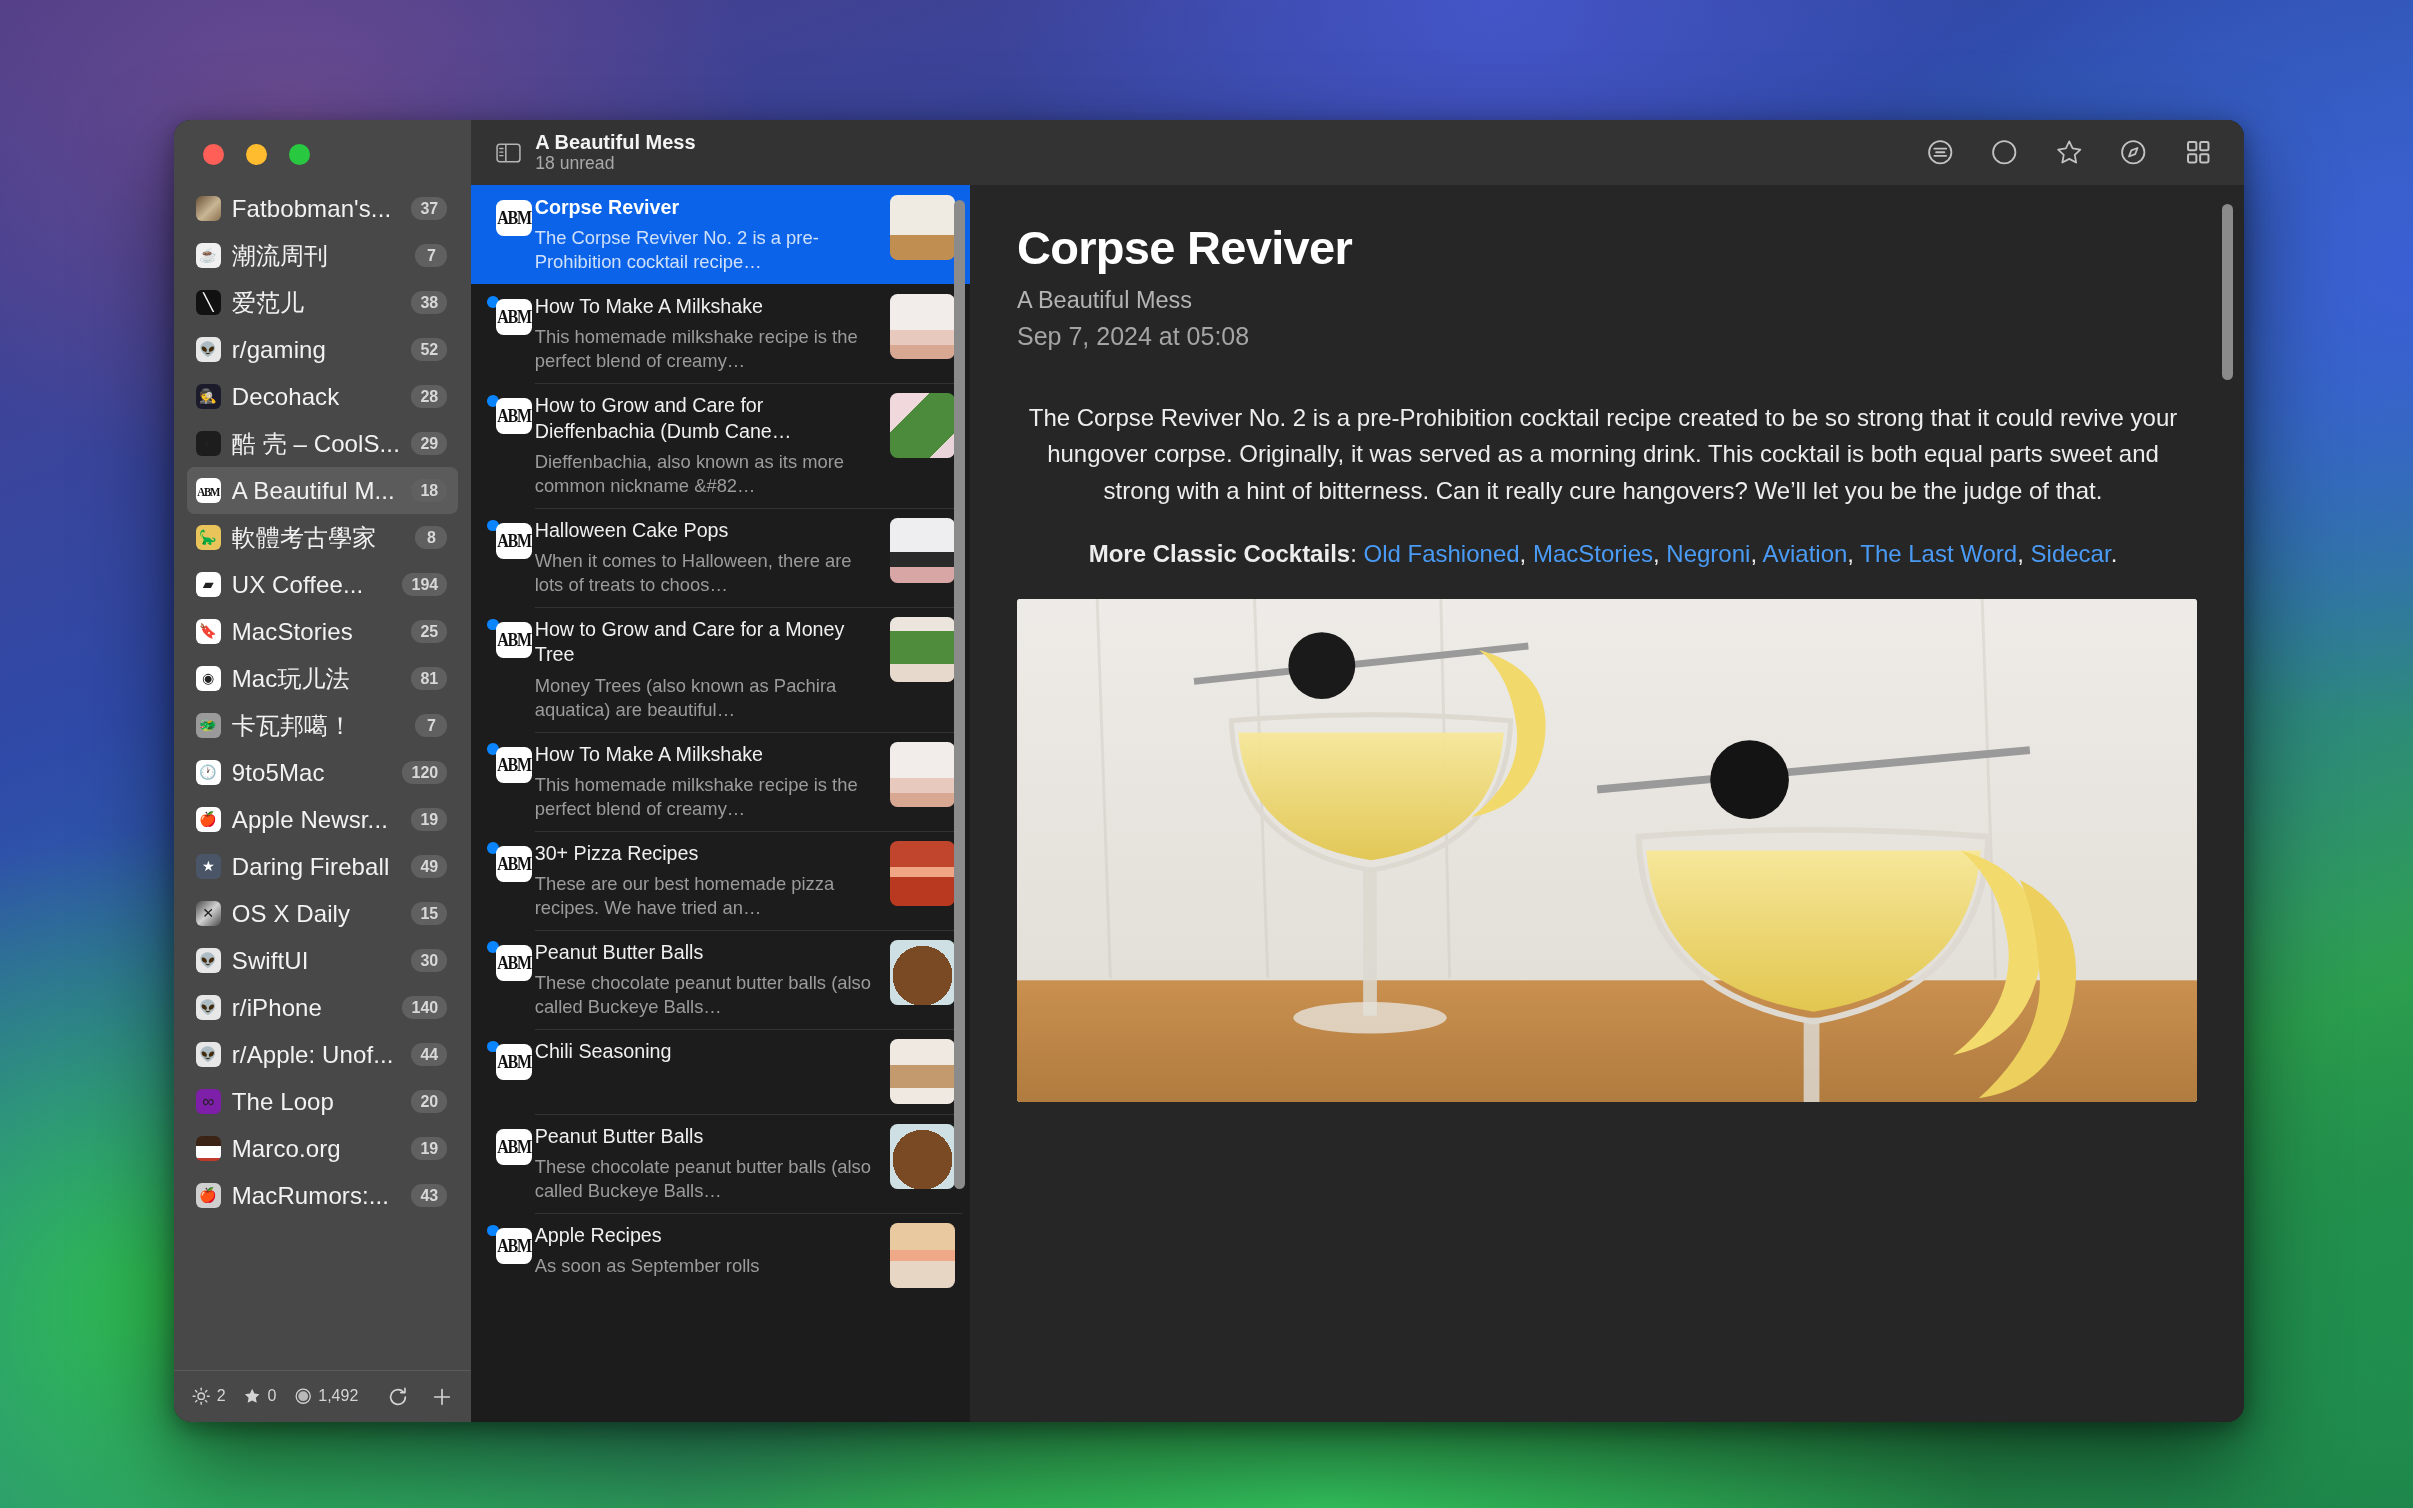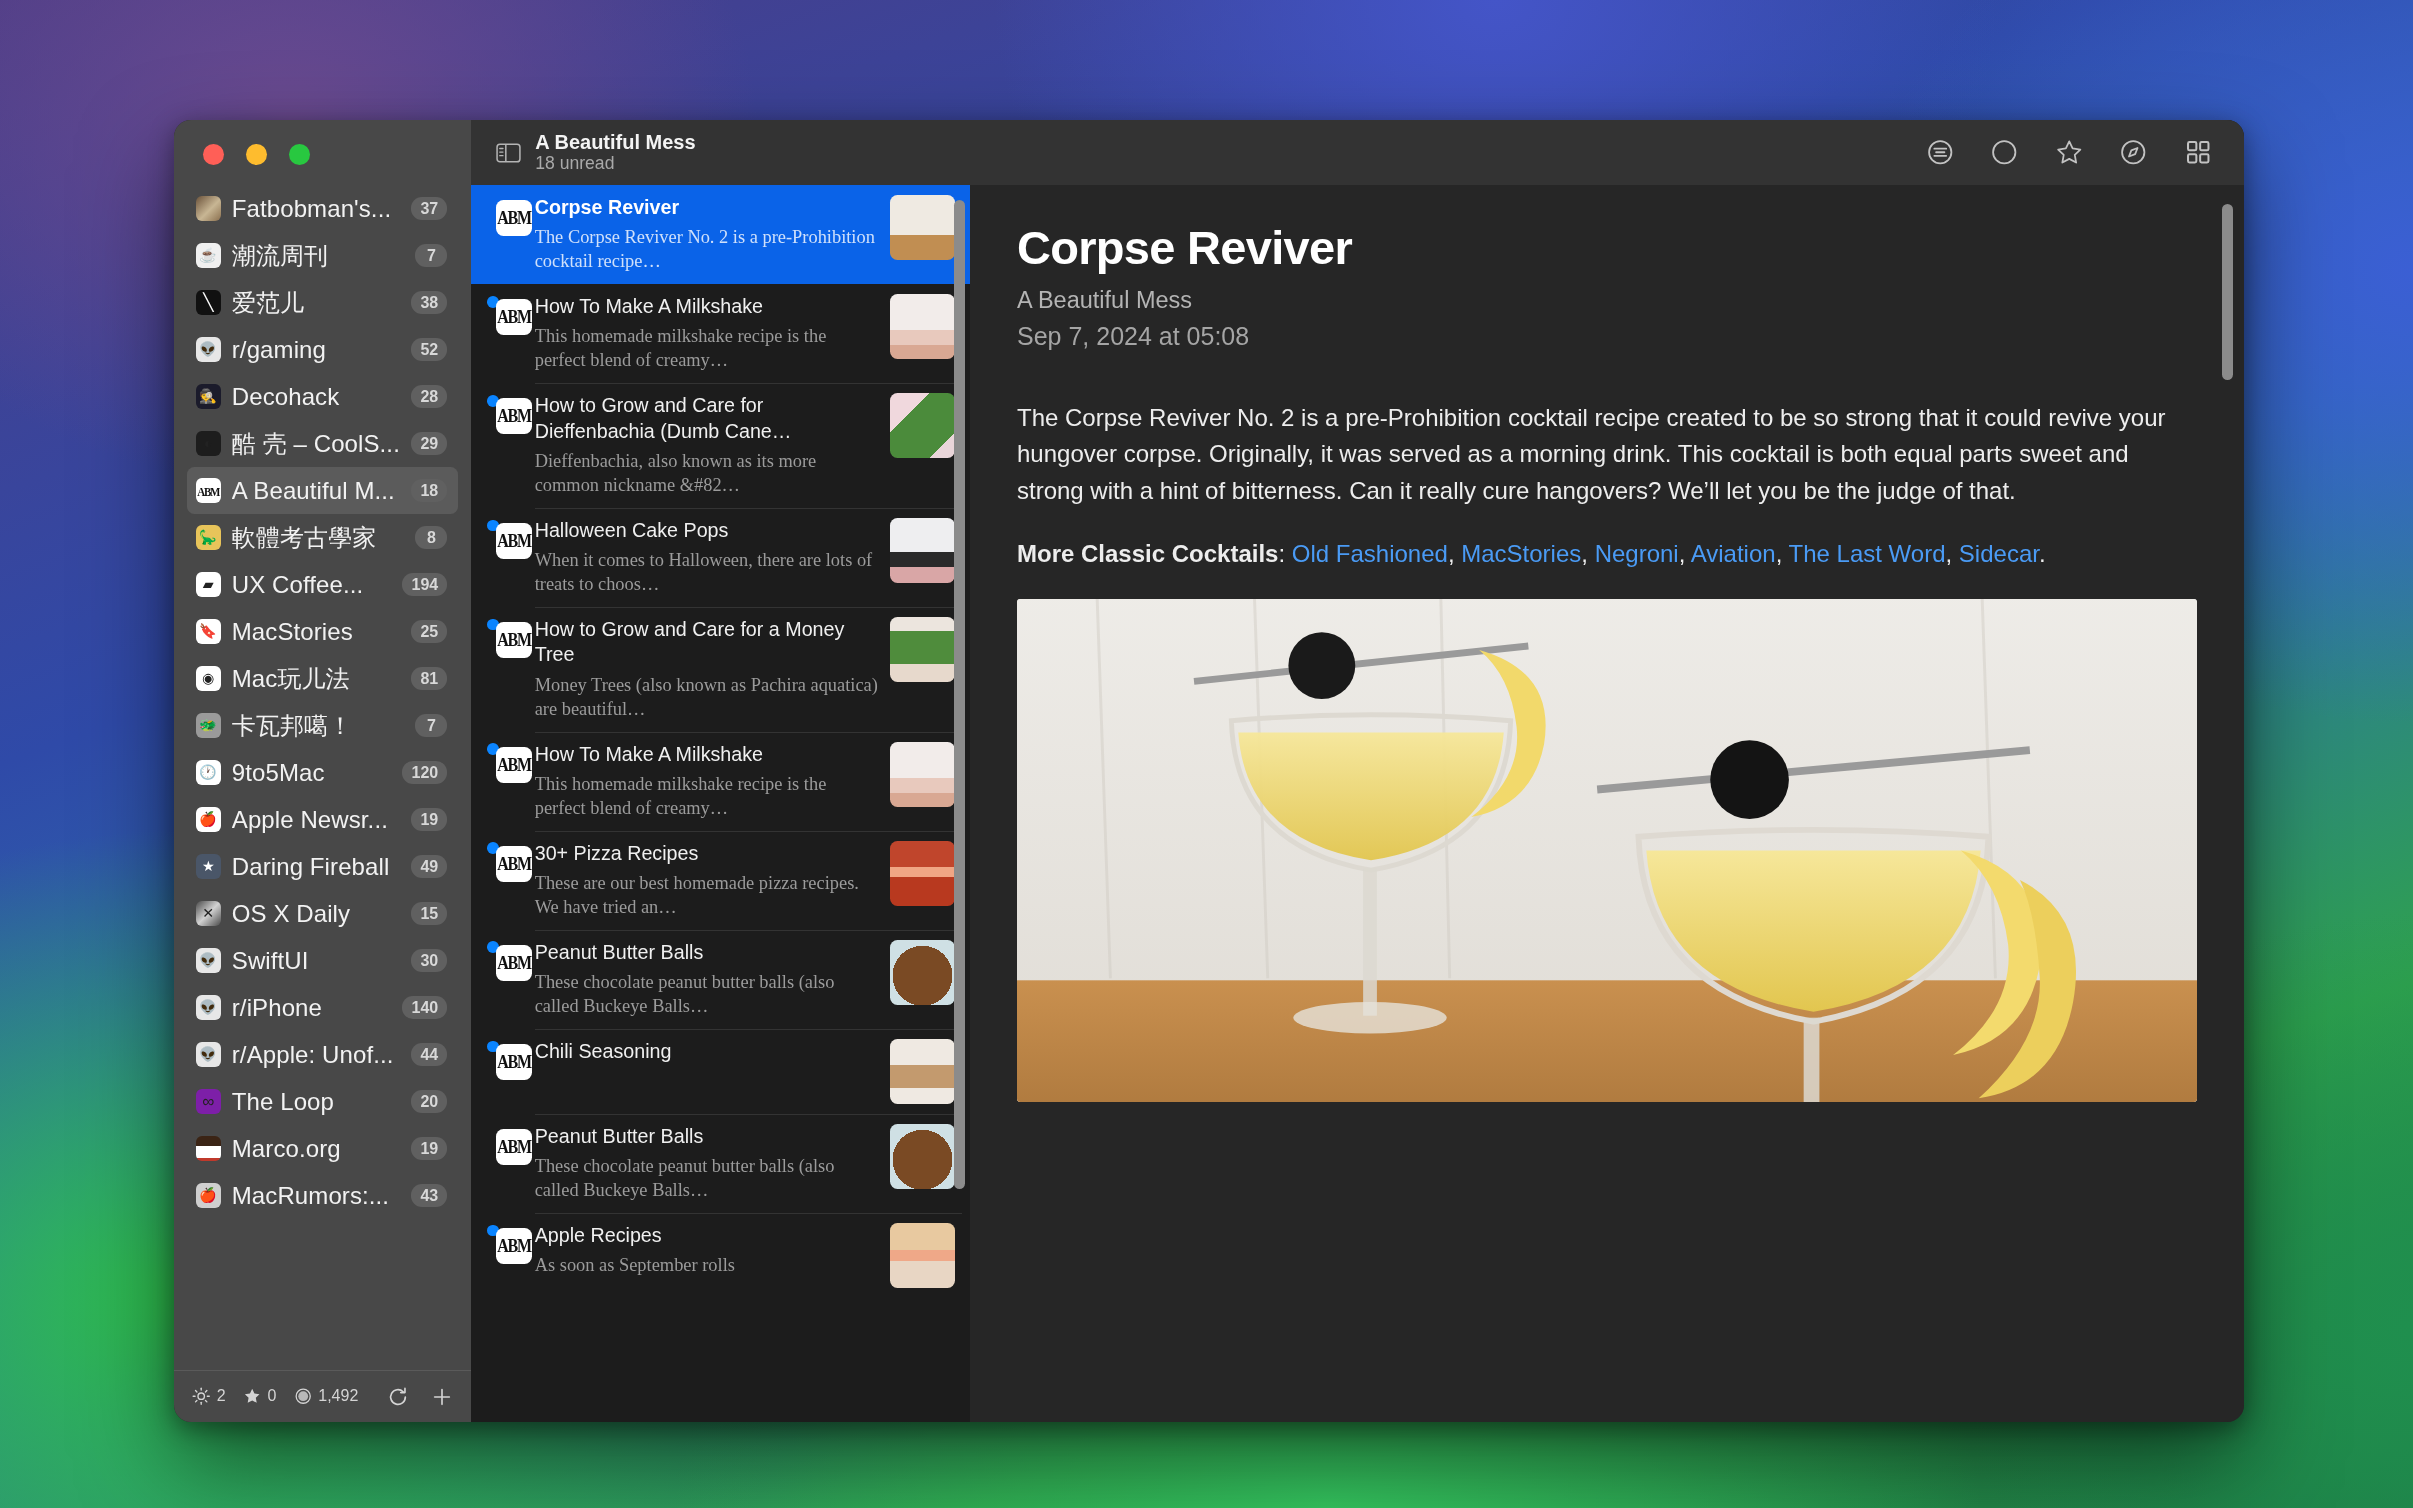--- a/index.html
+++ b/index.html
@@ -76,42 +76,42 @@
   .item.sel + .item::before { background:transparent; }
   .dotcol { width:52px; flex:0 0 52px; position:relative; padding-top:4.2px; }
   .unread { position:absolute; left:4.2px; top:1.7px; width:11.7px; height:11.7px; border-radius:50%; background:#0a84ff; }
   .itemfav {
     position:absolute; left:13.4px; top:5px; width:36px; height:36px; border-radius:7.5px;
     background:#fff; display:flex; align-items:center; justify-content:center; overflow:hidden;
   }
   .abm { font-family:"Liberation Serif", serif; font-weight:bold; color:#111; font-size:16px; letter-spacing:-1.2px; transform:scaleY(1.18); }
   .itxt { flex:1; min-width:0; padding-right:11.7px; }
   .ititle { color:#f0f0f0; font-size:19.7px; line-height:1.29; font-weight:500; }
-  .isum { color:#9b9b9b; font-size:18.4px; line-height:1.3; margin-top:5.9px;font-family:Liberation Serif, serif; }
+  .isum { color:#9b9b9b; font-size:18.4px; line-height:1.3; margin-top:5.9px; }
   .item.sel .ititle { color:#fff; font-weight:600; }
   .item.sel .isum { color:#cfe0fb; }
   .thumb { width:65px; height:65px; flex:0 0 65px; border-radius:7.5px; overflow:hidden; background:#3a3a3a; }
 
   .lscroll {
     position:absolute; right:5px; top:80px; width:11px; height:989px;
     background:#8b8b8b; border-radius:5.9px;
   }
 
   
   .detail { flex:1; background:#262626; position:relative; overflow:hidden; }
   .toolbar {
     height:65px; background:#333333; display:flex; align-items:center; justify-content:flex-end;
     padding-right:32px; gap:36px;
   }
   .tbicon { width:28.5px; height:28.5px; color:#c2c2c2; }
   .article { padding:37px 55px 0 47px; }
   .atitle { color:#fff; font-size:47px; font-weight:bold; letter-spacing:-0.7px; line-height:1.1; }
   .ameta1 { color:#b4b4b4; font-size:23.5px; margin-top:13.4px; }
   .ameta2 { color:#a5a5a5; font-size:25px; margin-top:7.5px; }
-  .abody { color:#ededed; font-size:24px; line-height:1.52; margin-top:49px; }
+  .abody { color:#ededed; font-size:24px; line-height:1.52; margin-top:49px;text-align:center; }
   .abody p { margin-bottom:27px; }
   .abody b { font-weight:bold; }
   .abody a { color:#4a9bf5; text-decoration:none; }
   .hero {
     margin:6.7px 47px 0 47px; height:503px; border-radius:3.4px; overflow:hidden; position:relative;
     background:linear-gradient(180deg,#e8e6e2 0%,#e3e1dc 58%,#cfae7d 58.5%,#b98f58 100%);
   }
   .dscroll {
     position:absolute; right:11px; top:84px; width:11px; height:176px;
     background:#8b8b8b; border-radius:5.9px;

